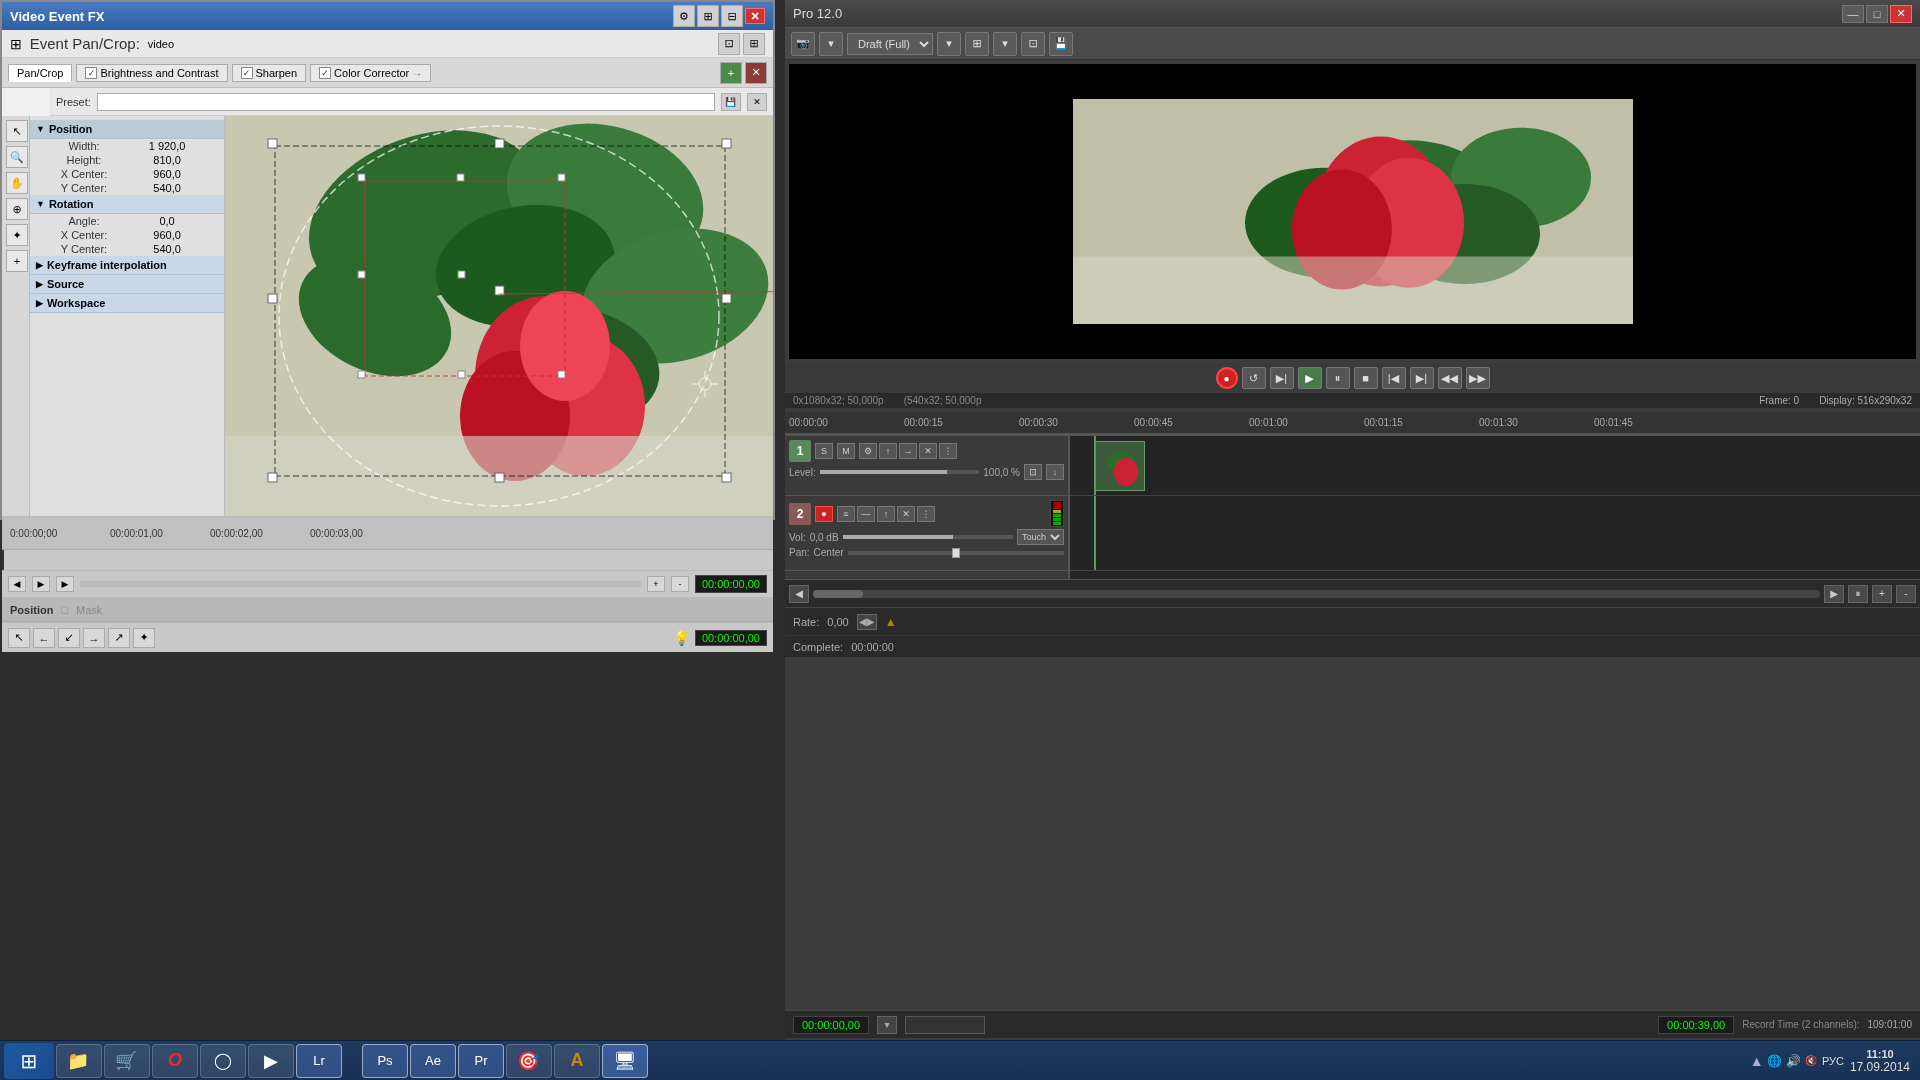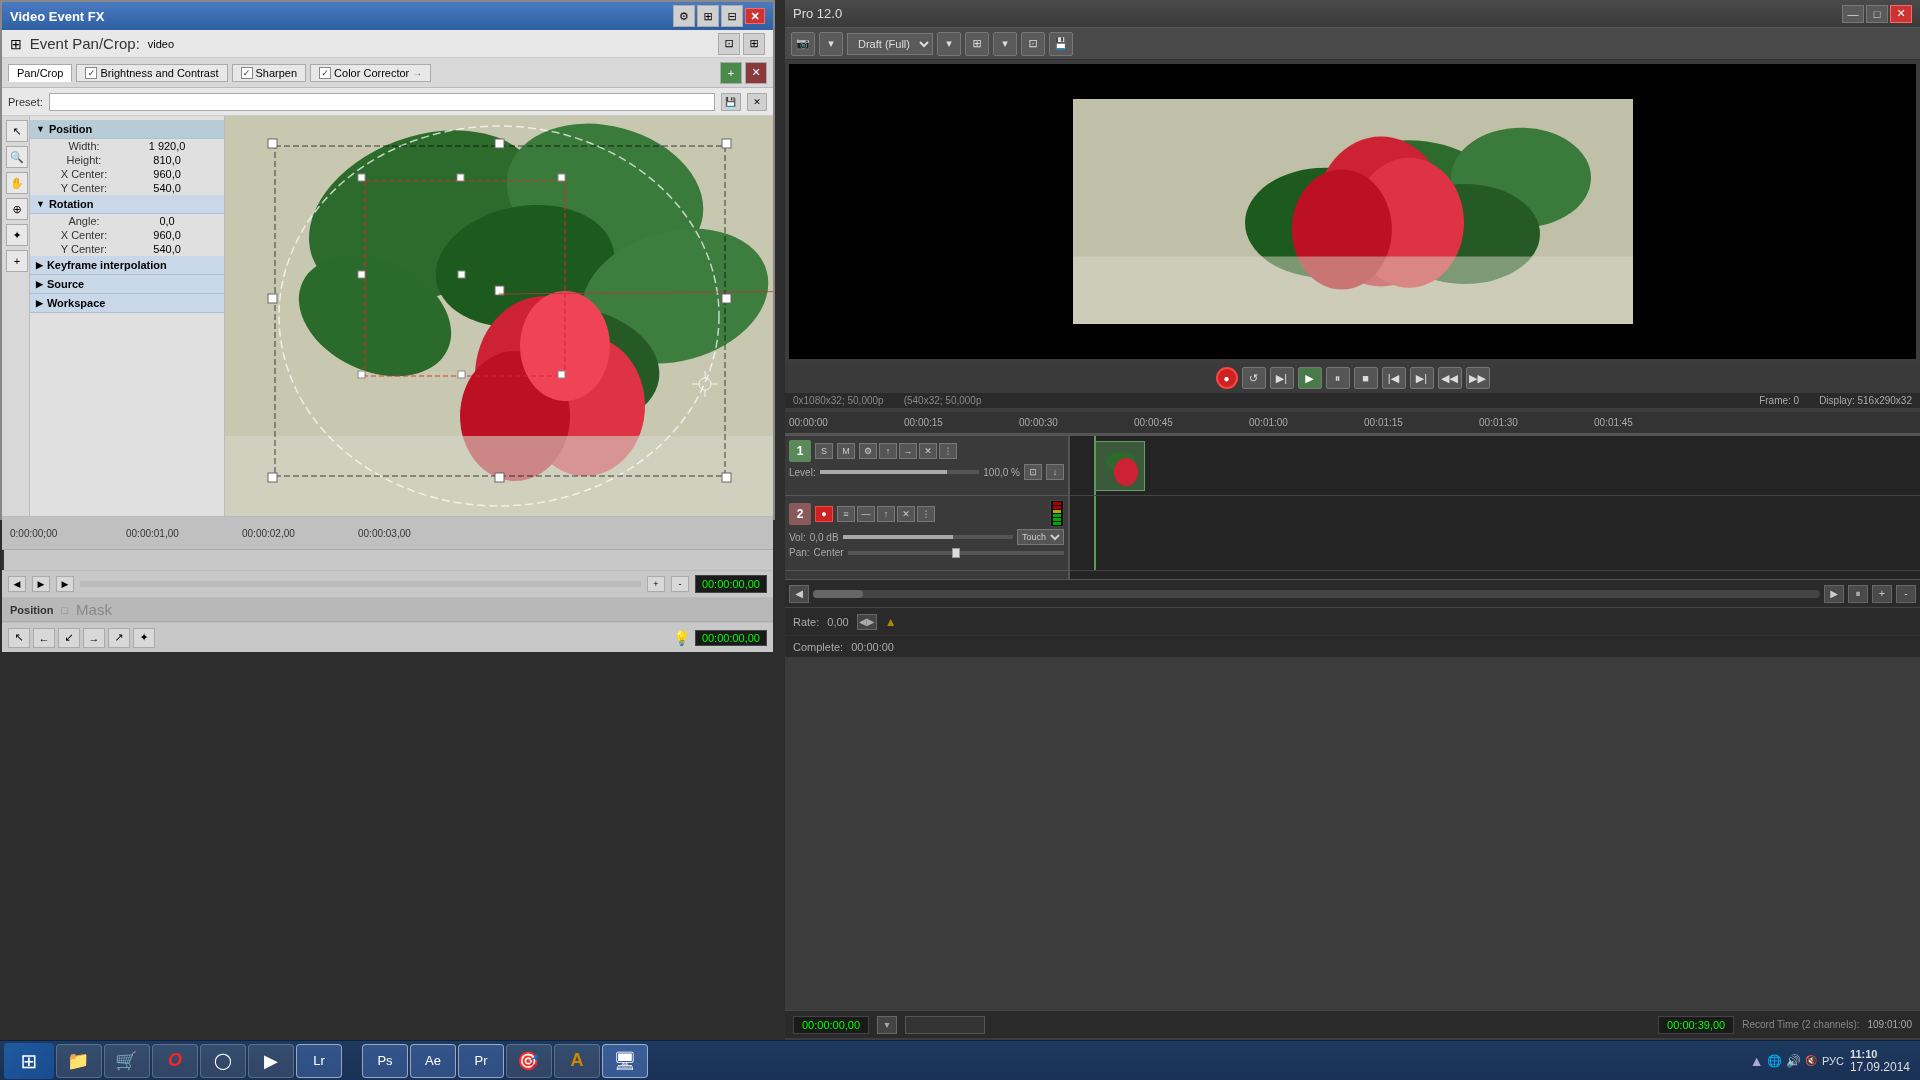--- a/index.html
+++ b/index.html
@@ -13,42 +13,42 @@
     .vefx-titlebar { height: 28px; background: linear-gradient(to bottom, #4a7abf, #2e5fa3); display: flex; align-items: center; padding: 0 8px; color: white; font-size: 13px; font-weight: bold; justify-content: space-between; }
     .vefx-close { width: 20px; height: 16px; background: #cc3333; border: 1px solid #ff6666; color: white; font-size: 11px; cursor: pointer; display: flex; align-items: center; justify-content: center; }
 
     
     .fx-toolbar { height: 30px; background: #d8d8d8; display: flex; align-items: center; padding: 2px 6px; gap: 4px; border-bottom: 1px solid #bbb; }
     .fx-tab { padding: 2px 8px; background: #e8e8e8; border: 1px solid #aaa; font-size: 11px; cursor: pointer; display: flex; align-items: center; gap: 3px; }
     .fx-tab.active { background: #ffffff; border-bottom: 1px solid #fff; }
     .fx-tab-check { width: 12px; height: 12px; background: #fff; border: 1px solid #888; display: flex; align-items: center; justify-content: center; font-size: 9px; color: #333; }
 
     
-    .preset-bar { height: 28px; background: #e8e8e8; display: flex; align-items: center; padding: 0 6px; gap: 6px; border-bottom: 1px solid #ccc; }
+    .preset-bar { height: 28px; background: #e8e8e8; display: flex; align-items: center; padding: 0 6px; gap: 6px; border-bottom: 1px solid #ccc; margin-left: 48px; }
     .preset-label { font-size: 11px; color: #333; }
     .preset-input { flex: 1; height: 18px; background: #fff; border: 1px solid #aaa; padding: 0 4px; }
     .preset-btn { width: 20px; height: 18px; background: #d0d0d0; border: 1px solid #aaa; cursor: pointer; display: flex; align-items: center; justify-content: center; font-size: 9px; }
 
     
     .vefx-content { display: flex; height: calc(100% - 86px - 30px); }
 
     
     .left-panel { width: 195px; background: #e0e0e0; border-right: 1px solid #bbb; overflow-y: auto; padding: 4px 0; }
     .section-header { display: flex; align-items: center; padding: 3px 6px; background: #c8d8e8; border-bottom: 1px solid #b0c0d0; font-weight: bold; font-size: 11px; cursor: pointer; }
     .section-header .triangle { margin-right: 4px; font-size: 9px; }
     .section-item { padding: 1px 8px 1px 14px; font-size: 11px; color: #333; }
     .section-item span { display: inline-block; width: 80px; text-align: center; }
     .section-item .value { color: #000; }
 
     
     .preview-area { flex: 1; background: #888; position: relative; overflow: hidden; }
 
     
     .vefx-timeline { height: 110px; background: #d0d0d0; border-top: 1px solid #bbb; }
-    .timeline-ruler { height: 20px; background: #c0c0c0; display: flex; align-items: center; padding: 16px 8px; border-bottom: 1px solid #aaa; font-size: 10px; color: #333; gap: 36px; }
+    .timeline-ruler { height: 20px; background: #c0c0c0; display: flex; align-items: center; padding: 16px 8px; border-bottom: 1px solid #aaa; font-size: 10px; color: #333; gap: 20px; }
     .tl-btn { width: 18px; height: 16px; background: #d8d8d8; border: 1px solid #aaa; cursor: pointer; display: flex; align-items: center; justify-content: center; font-size: 9px; }
     .position-bar { height: 28px; background: #b8b8b8; display: flex; align-items: center; gap: 6px; padding: 0 6px; }
 
     
     .interp-toolbar { height: 30px; background: #c8c8c8; display: flex; align-items: center; padding: 0 6px; gap: 3px; border-top: 1px solid #bbb; }
     .interp-btn { width: 22px; height: 20px; background: #d8d8d8; border: 1px solid #aaa; cursor: pointer; display: flex; align-items: center; justify-content: center; font-size: 11px; }
     .preview-controls { display: flex; align-items: center; gap: 4px; padding: 6px; justify-content: center; }
     .prev-btn { width: 24px; height: 22px; background: #555; border: 1px solid #777; color: #ddd; cursor: pointer; display: flex; align-items: center; justify-content: center; font-size: 11px; border-radius: 2px; }
     .prev-btn.record { background: #cc2222; border-color: #ff4444; color: white; border-radius: 50%; width: 20px; height: 20px; }
 
@@ -297,21 +297,21 @@
         <div style="position:absolute;left:0;top:0;width:100%;height:100%;background:#bbb;"></div>
       </div>
       <button class="tl-btn">+</button>
       <button class="tl-btn">-</button>
       <div style="background:#1a1a1a;color:#0f0;font-size:11px;padding:2px 6px;border:1px solid #444;">00:00:00,00</div>
     </div>
 
     <div class="position-bar" style="height:24px;background:#b8b8b8;display:flex;align-items:center;gap:8px;padding:0 8px;border-bottom:1px solid #aaa;">
       <span style="font-weight:bold;font-size:11px;color:#333;">Position</span>
       <span style="font-size:11px;color:#888;">□</span>
-      <span style="font-size:15px;color:#888;">Mask</span>
+      <span style="font-size:11px;color:#888;">Mask</span>
     </div>
 
     <div class="interp-toolbar">
       <button class="interp-btn">↖</button>
       <button class="interp-btn">←</button>
       <button class="interp-btn">↙</button>
       <button class="interp-btn">→</button>
       <button class="interp-btn">↗</button>
       <button class="interp-btn">✦</button>
       <div style="margin-left:auto;display:flex;align-items:center;gap:4px;">
@@ -542,18 +542,18 @@
   <button class="taskbar-app active" style="background:rgba(100,149,237,0.4);">🖥</button>
 
   <div class="taskbar-right">
     <div class="sys-tray">
       <span style="font-size:14px;color:#aad;">▲</span>
       <span style="font-size:12px;">🌐</span>
       <span style="font-size:12px;">🔊</span>
       <span style="font-size:10px;color:#cc4444;">🔇</span>
       <span style="color:#ddd;font-size:11px;">РУС</span>
     </div>
-    <div style="display:flex;flex-direction:column;align-items:flex-start;">
+    <div style="display:flex;flex-direction:column;align-items:center;">
       <span style="color:#ddd;font-size:11px;font-weight:bold;">11:10</span>
       <span style="color:#ddd;font-size:12px;">17.09.2014</span>
     </div>
   </div>
 </div>
 
 </body></html>

